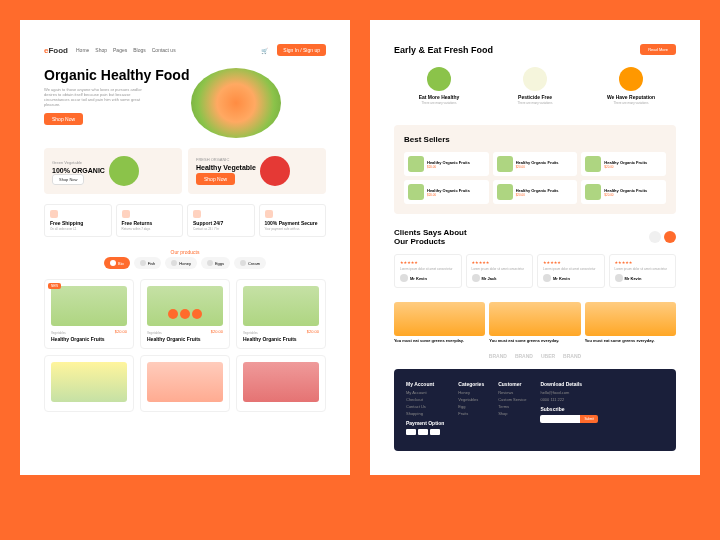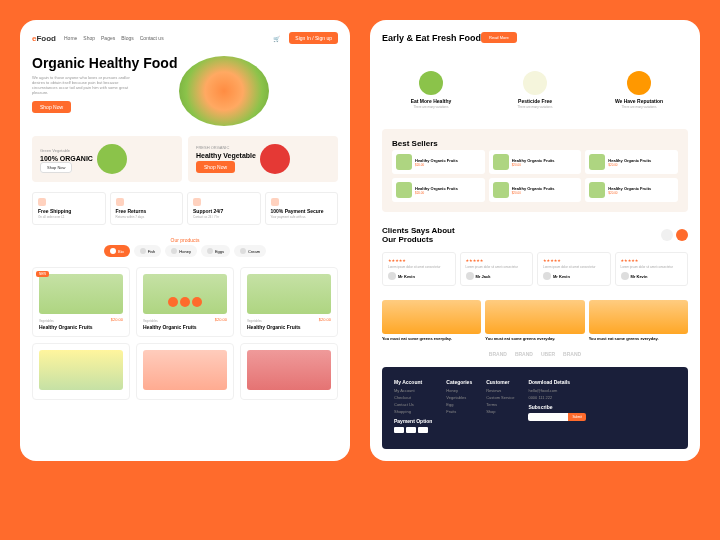--- a/index.html
+++ b/index.html
@@ -1,17 +1,17 @@
 <!DOCTYPE html>
 <html><head>
 <meta charset="utf-8">
 <style>
 *{margin:0;padding:0;box-sizing:border-box;font-family:-apple-system,sans-serif}
 body{background:#ff6b2c;padding:20px;display:flex;gap:20px;font-size:6px}
-.page{background:#fff;border-radius:16px;flex:1;padding:12px;overflow:hidden}
+.page{background:#fff;border-radius:0;flex:1;padding:24px;overflow:hidden}
 .nav{display:flex;align-items:center;gap:8px;margin-bottom:12px}
 .logo{font-weight:700;font-size:8px}
 .logo span{color:#ff6b2c}
 .navlinks{display:flex;gap:6px;font-size:5px;color:#666}
 .cart{margin-left:auto;color:#666}
 .signin{background:#ff6b2c;color:#fff;padding:3px 6px;border-radius:3px;font-size:5px}
 .hero{display:flex;gap:2px;margin-bottom:10px;position:relative}
 .hero-text h1{font-size:14px;font-weight:800;line-height:1.1;margin-bottom:4px}
 .hero-text p{font-size:4px;color:#999;margin-bottom:6px;max-width:100px}
 .btn{background:#ff6b2c;color:#fff;padding:3px 8px;border-radius:3px;font-size:5px;display:inline-block}
@@ -45,21 +45,21 @@
 .prod-actions{position:absolute;top:50%;left:50%;transform:translate(-50%,-50%);display:flex;gap:2px}
 .pa{width:10px;height:10px;background:#ff6b2c;border-radius:50%}
 .p2 .sec-title{font-size:9px}
 .eat-cards{display:flex;gap:6px;margin-bottom:14px}
 .eat{flex:1;text-align:center;padding:6px}
 .eat-img{width:24px;height:24px;margin:0 auto 3px;border-radius:50%}
 .eat-img.g{background:#8bc34a}.eat-img.w{background:#f5f5dc}.eat-img.o{background:#ff9800}
 .eat h4{font-size:5px;margin-bottom:1px}
 .eat p{font-size:3px;color:#aaa}
 .best{background:#faf3ed;padding:10px;border-radius:4px;margin-bottom:14px}
-.best h3{font-size:8px;font-weight:800;margin-bottom:2px}
+.best h3{font-size:8px;font-weight:800;margin-bottom:8px}
 .best-grid{display:grid;grid-template-columns:repeat(3,1fr);gap:4px}
 .bitem{background:#fff;padding:4px;border-radius:3px;display:flex;gap:3px;align-items:center}
 .bimg{width:16px;height:16px;background:#aed581;border-radius:3px}
 .btext{font-size:4px;font-weight:600}
 .bprice{font-size:3px;color:#ff6b2c}
 .test-head{display:flex;justify-content:space-between;align-items:center;margin-bottom:8px}
 .test-head h3{font-size:8px;font-weight:700;max-width:80px}
 .arrows{display:flex;gap:3px}
 .arr{width:12px;height:12px;border-radius:50%;background:#f0f0f0}
 .arr.active{background:#ff6b2c}
@@ -206,21 +206,21 @@
 <div class="prod">
         <div class="prod-img" style="background:linear-gradient(#ffccbc,#ffab91)"></div>
       </div>
 <div class="prod">
         <div class="prod-img" style="background:linear-gradient(#ef9a9a,#e57373)"></div>
       </div>
 </div>
 </div>
 
 <div class="page p2">
-<div style="display:flex;justify-content:flex-start;align-items:center;margin-bottom:22px">
+<div style="display:flex;justify-content:space-between;align-items:center;margin-bottom:6px">
 <div class="sec-title" style="text-align:left;margin:0">Early &amp; Eat Fresh Food</div>
 <span class="btn readmore">Read More</span>
 </div>
 <div class="eat-cards">
 <div class="eat">
         <div class="eat-img g"></div>
         <h4>Eat More Healthy</h4>
         <p>There are many variations</p>
       </div>
 <div class="eat">

